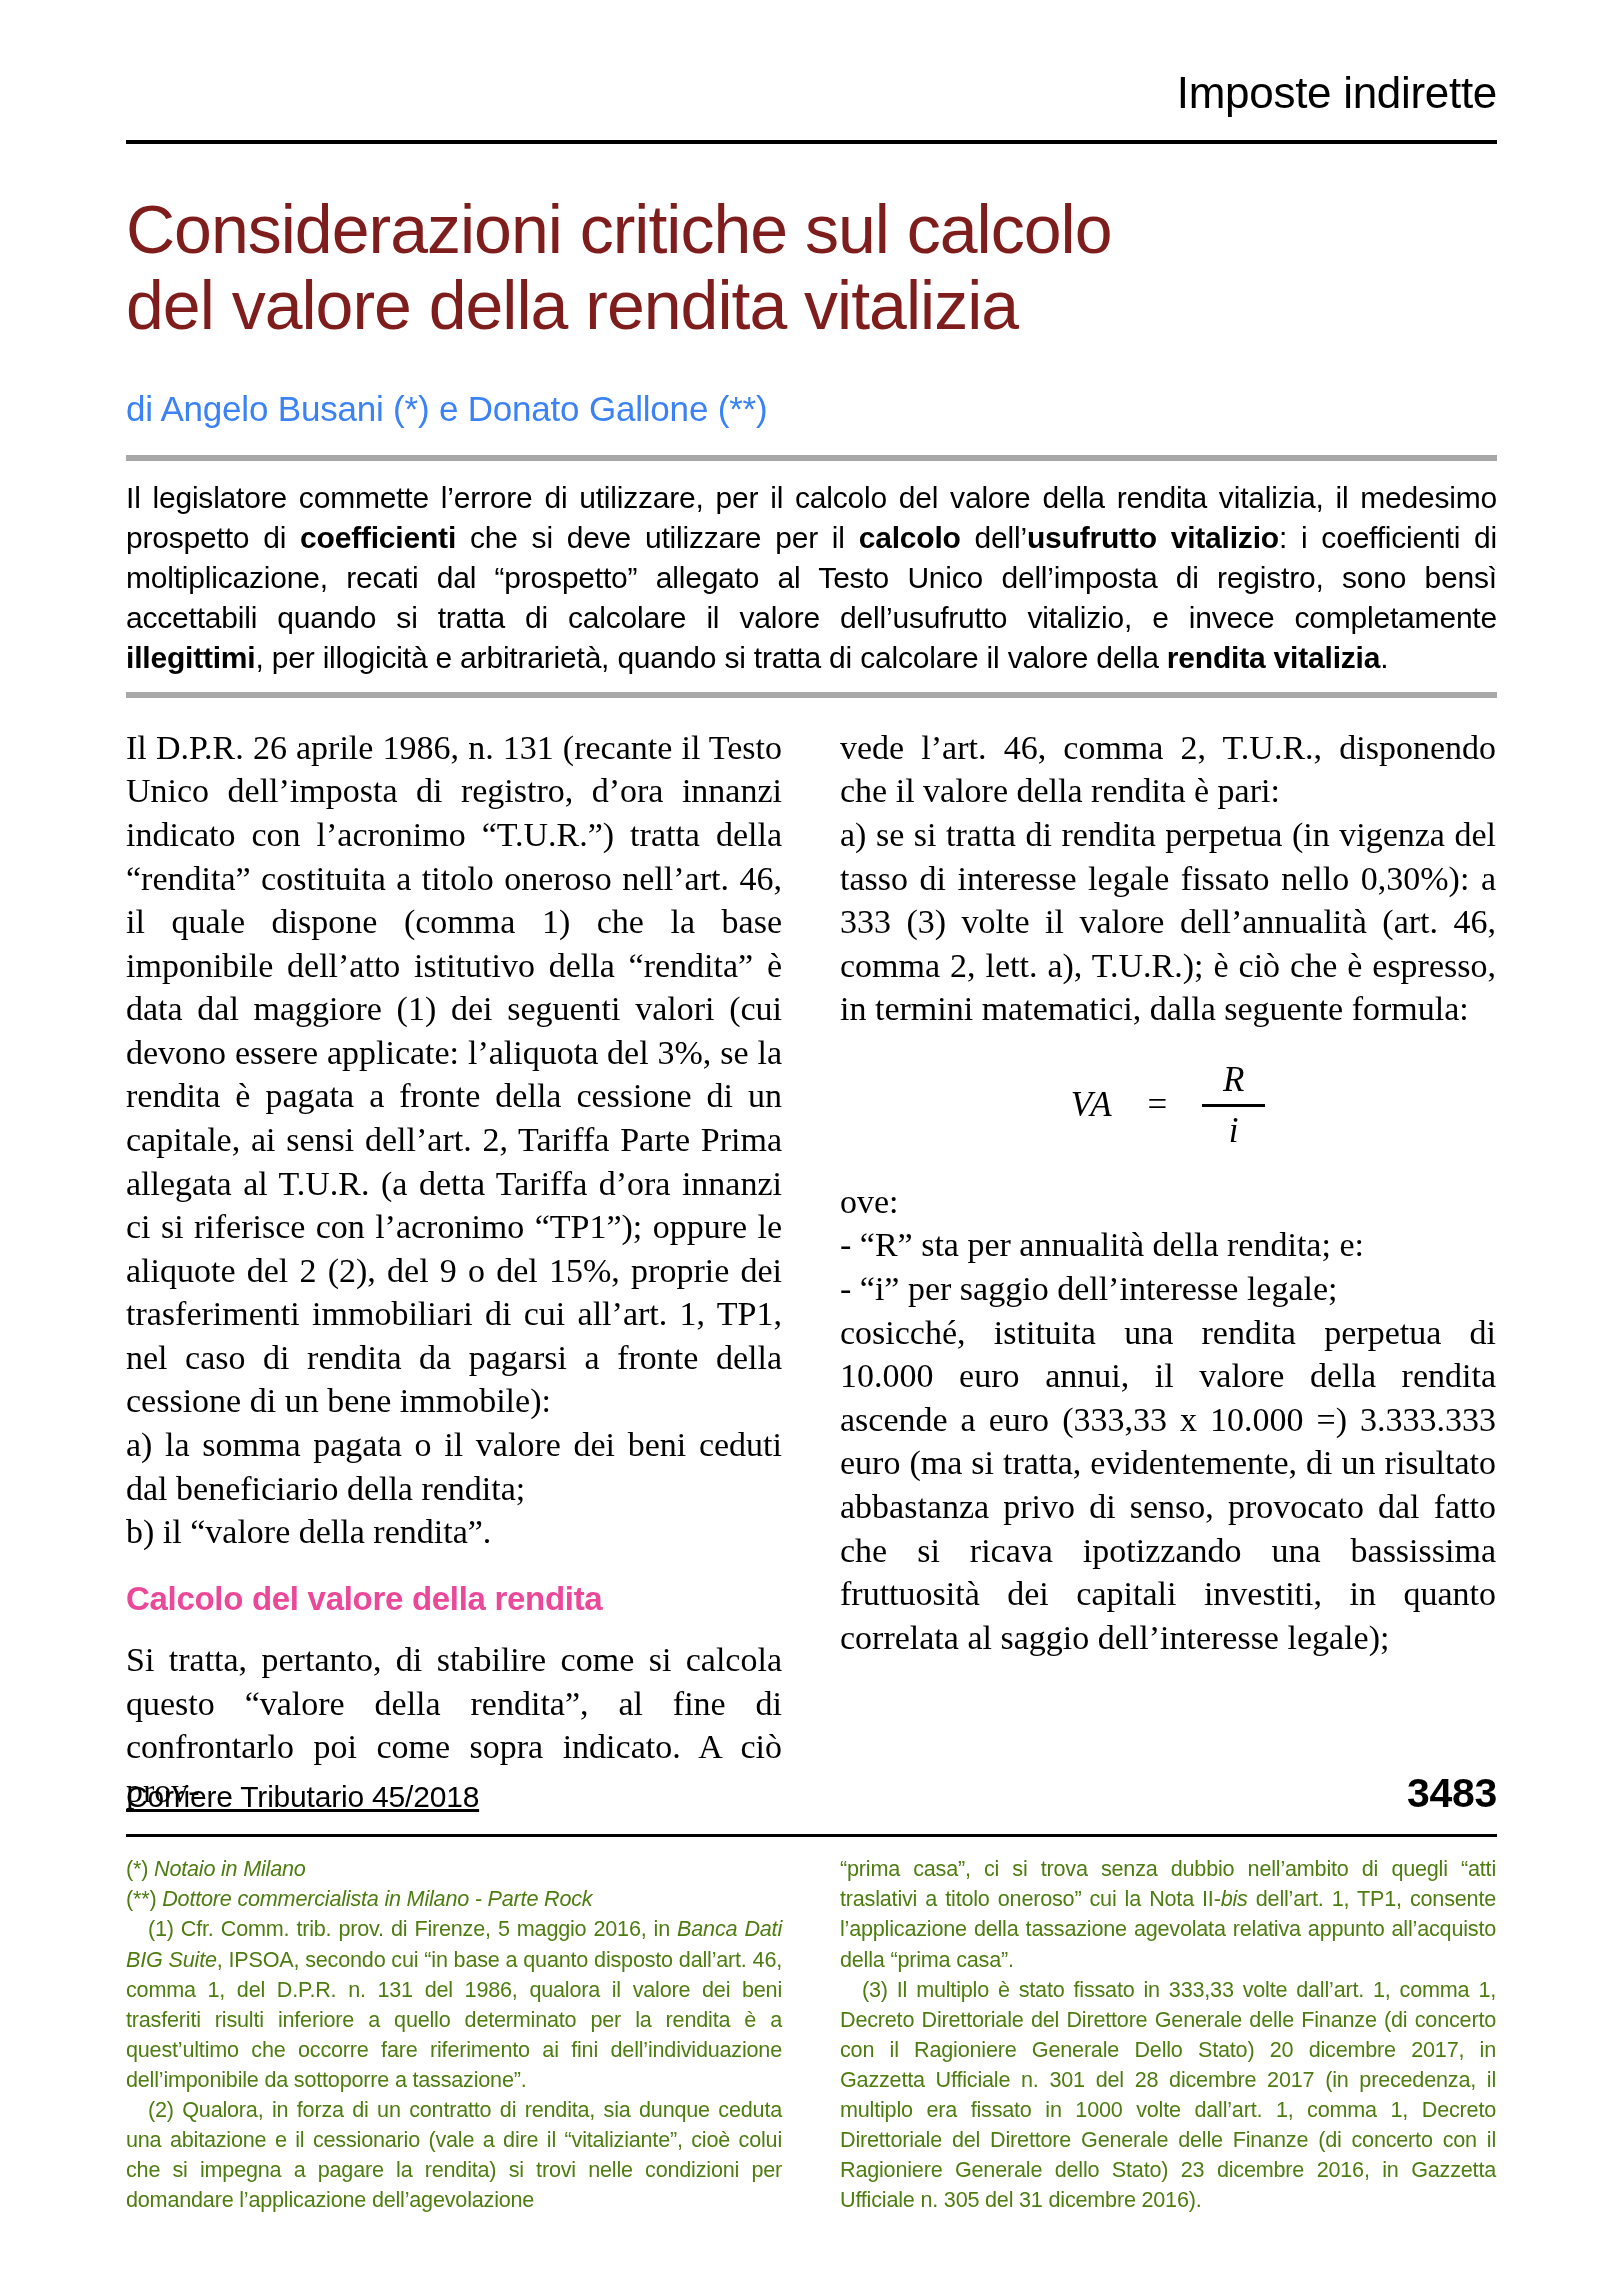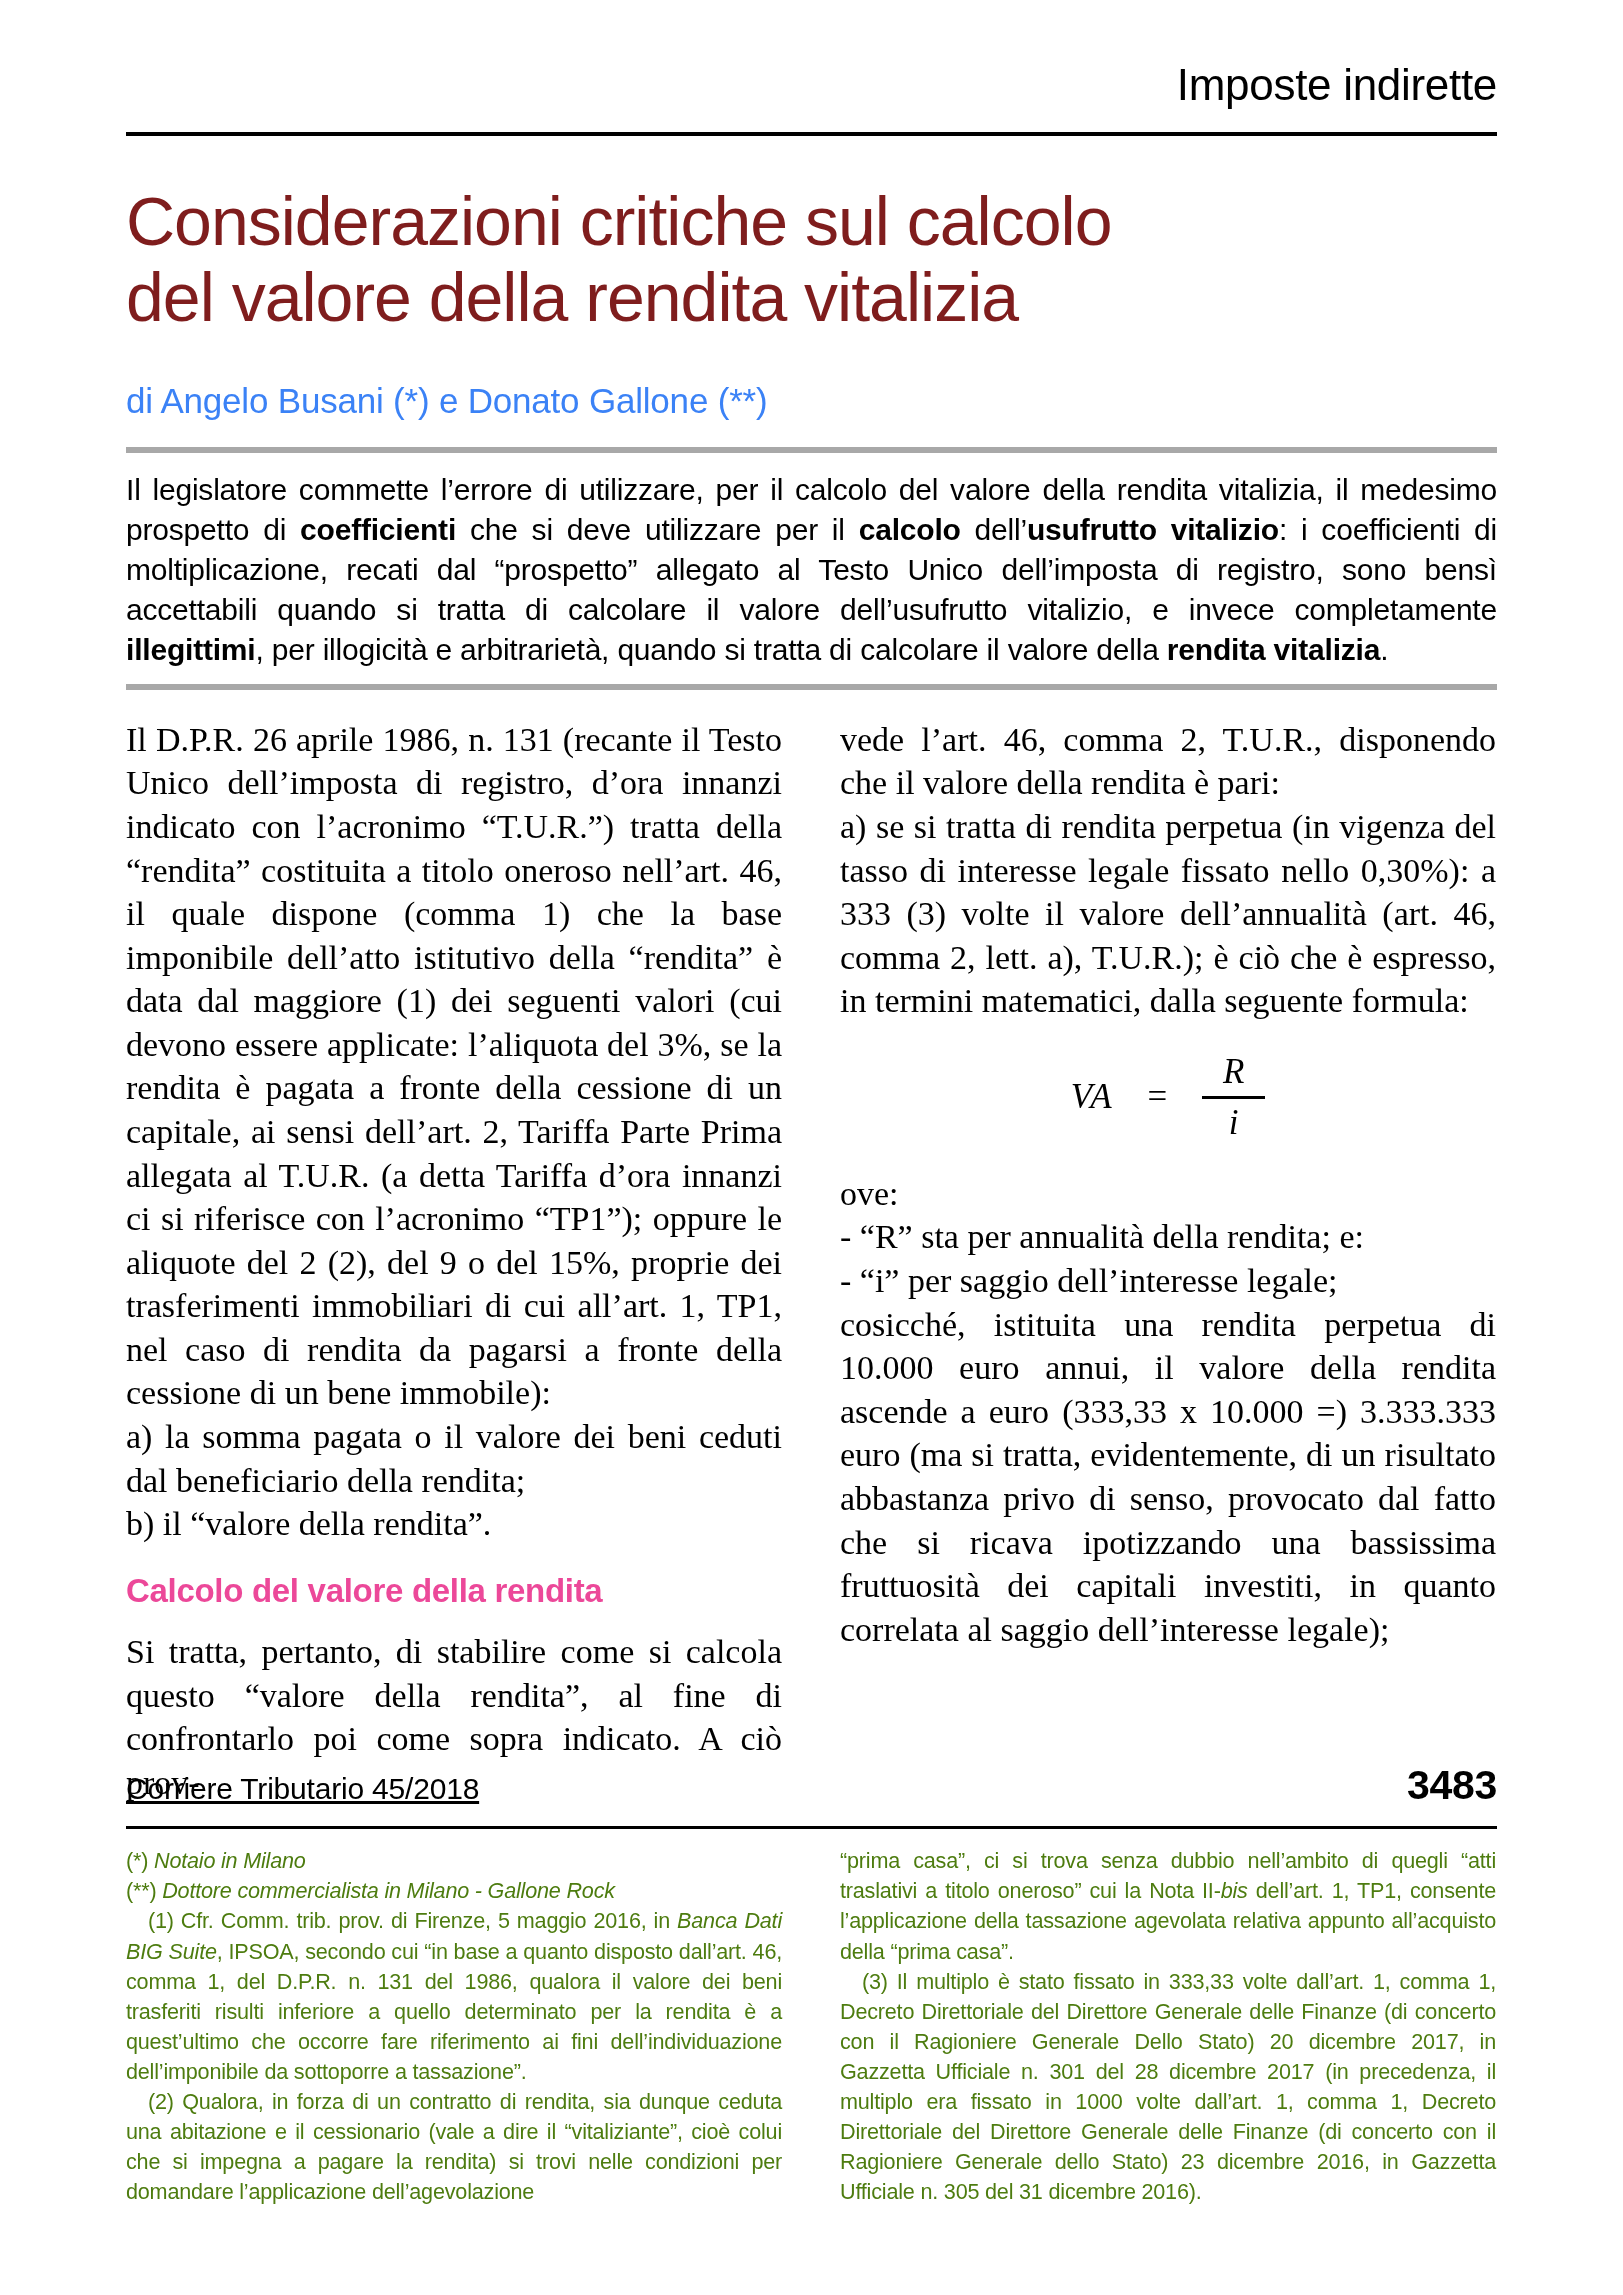--- a/index.html
+++ b/index.html
@@ -11,21 +11,21 @@
   body {
     width: 1623px;
     height: 2295px;
     font-family: "Liberation Serif", serif;
     color: #000000;
     position: relative;
     overflow: hidden;
   }
   .page {
     position: absolute;
-    left: 0; top: 0;
+    left: 0; top: 8px;
     width: 1623px;
     height: 1889px;
     box-sizing: border-box;
     padding: 0 126px;
   }
 
   
   .runhead {
     padding-top: 63px;
     text-align: right;
@@ -241,21 +241,21 @@
     </div>
 
   </div>
 
   <div class="fn-rule"></div>
   <div class="fn-cols">
 
     <div class="fncol">
       <div class="fn">
         <p><span>(*) </span><i>Notaio in Milano</i></p>
-        <p><span>(**) </span><i>Dottore commercialista in Milano - Gallone Rock</i></p>
+        <p><span>(**) </span><i>Dottore commercialista in Milano - Parte Rock</i></p>
         <p class="indent"><span>(1) Cfr. Comm. trib. prov. di Firenze, 5 maggio 2016, in </span><i>Banca Dati BIG Suite</i><span>, IPSOA, secondo cui “in base a quanto disposto dall’art. 46, comma 1, del D.P.R. n. 131 del 1986, qualora il valore dei beni trasferiti risulti inferiore a quello determinato per la rendita è a quest’ultimo che occorre fare riferimento ai fini dell’individuazione dell’imponibile da sottoporre a tassazione”.</span></p>
         <p class="indent">(2) Qualora, in forza di un contratto di rendita, sia dunque ceduta una abitazione e il cessionario (vale a dire il “vitaliziante”, cioè colui che si impegna a pagare la rendita) si trovi nelle condizioni per domandare l’applicazione dell’agevolazione</p>
       </div>
     </div>
 
     <div class="fncol">
       <div class="fn">
         <p><span>“prima casa”, ci si trova senza dubbio nell’ambito di quegli “atti traslativi a titolo oneroso” cui la Nota II-</span><i>bis</i><span> dell’art. 1, TP1, consente l’applicazione della tassazione agevolata relativa appunto all’acquisto della “prima casa”.</span></p>
         <p class="indent">(3) Il multiplo è stato fissato in 333,33 volte dall’art. 1, comma 1, Decreto Direttoriale del Direttore Generale delle Finanze (di concerto con il Ragioniere Generale Dello Stato) 20 dicembre 2017, in Gazzetta Ufficiale n. 301 del 28 dicembre 2017 (in precedenza, il multiplo era fissato in 1000 volte dall’art. 1, comma 1, Decreto Direttoriale del Direttore Generale delle Finanze (di concerto con il Ragioniere Generale dello Stato) 23 dicembre 2016, in Gazzetta Ufficiale n. 305 del 31 dicembre 2016).</p>
       </div>

